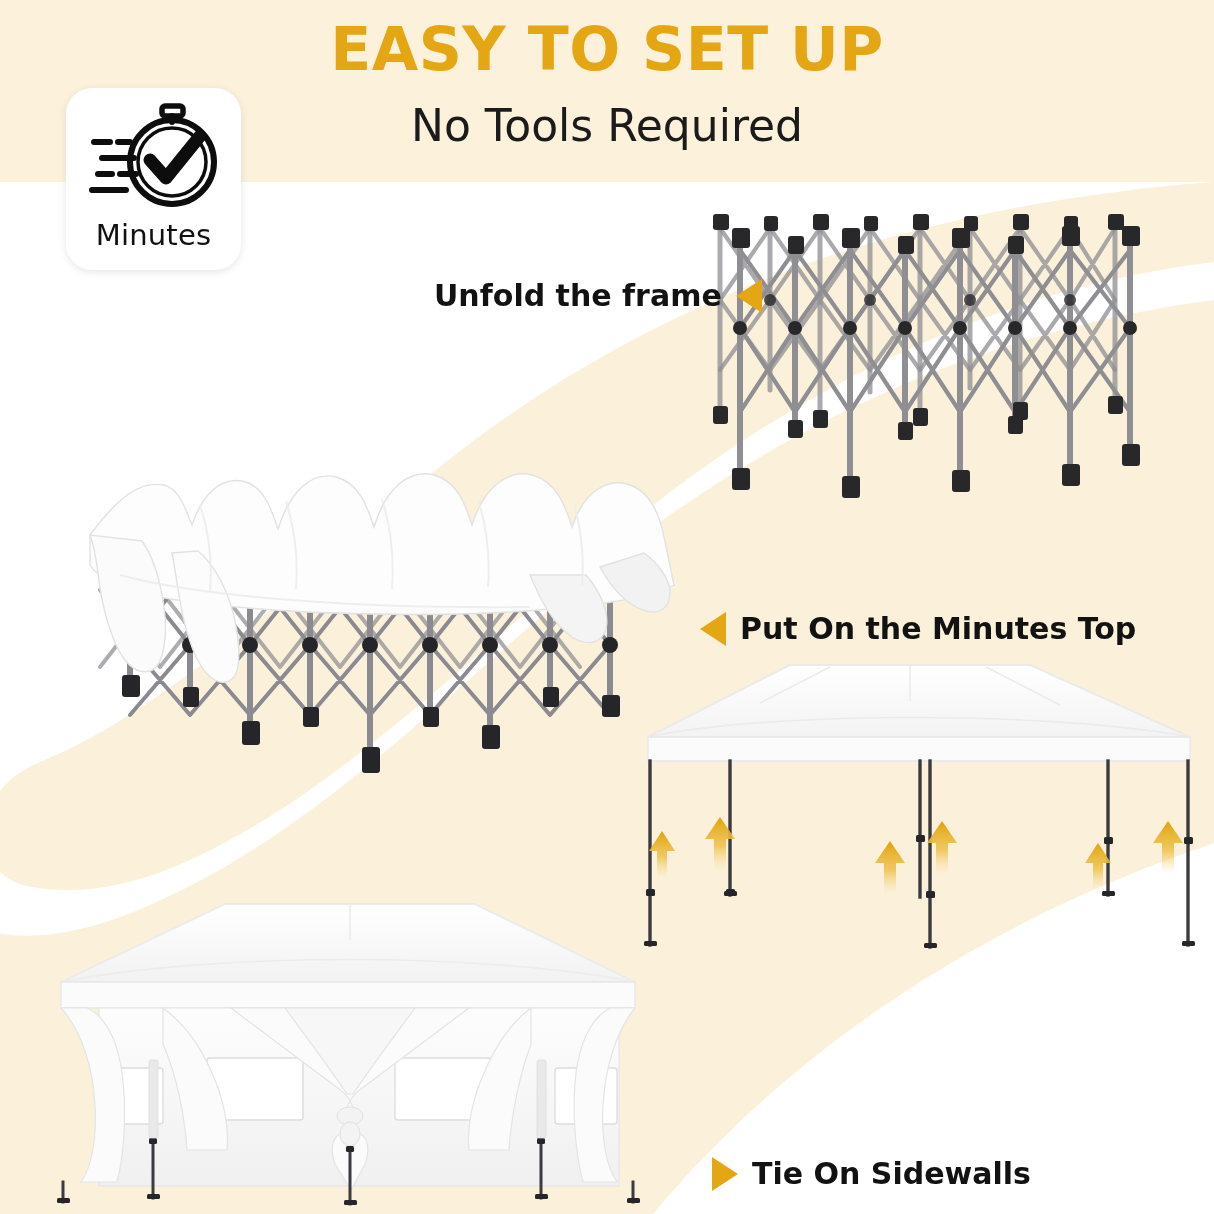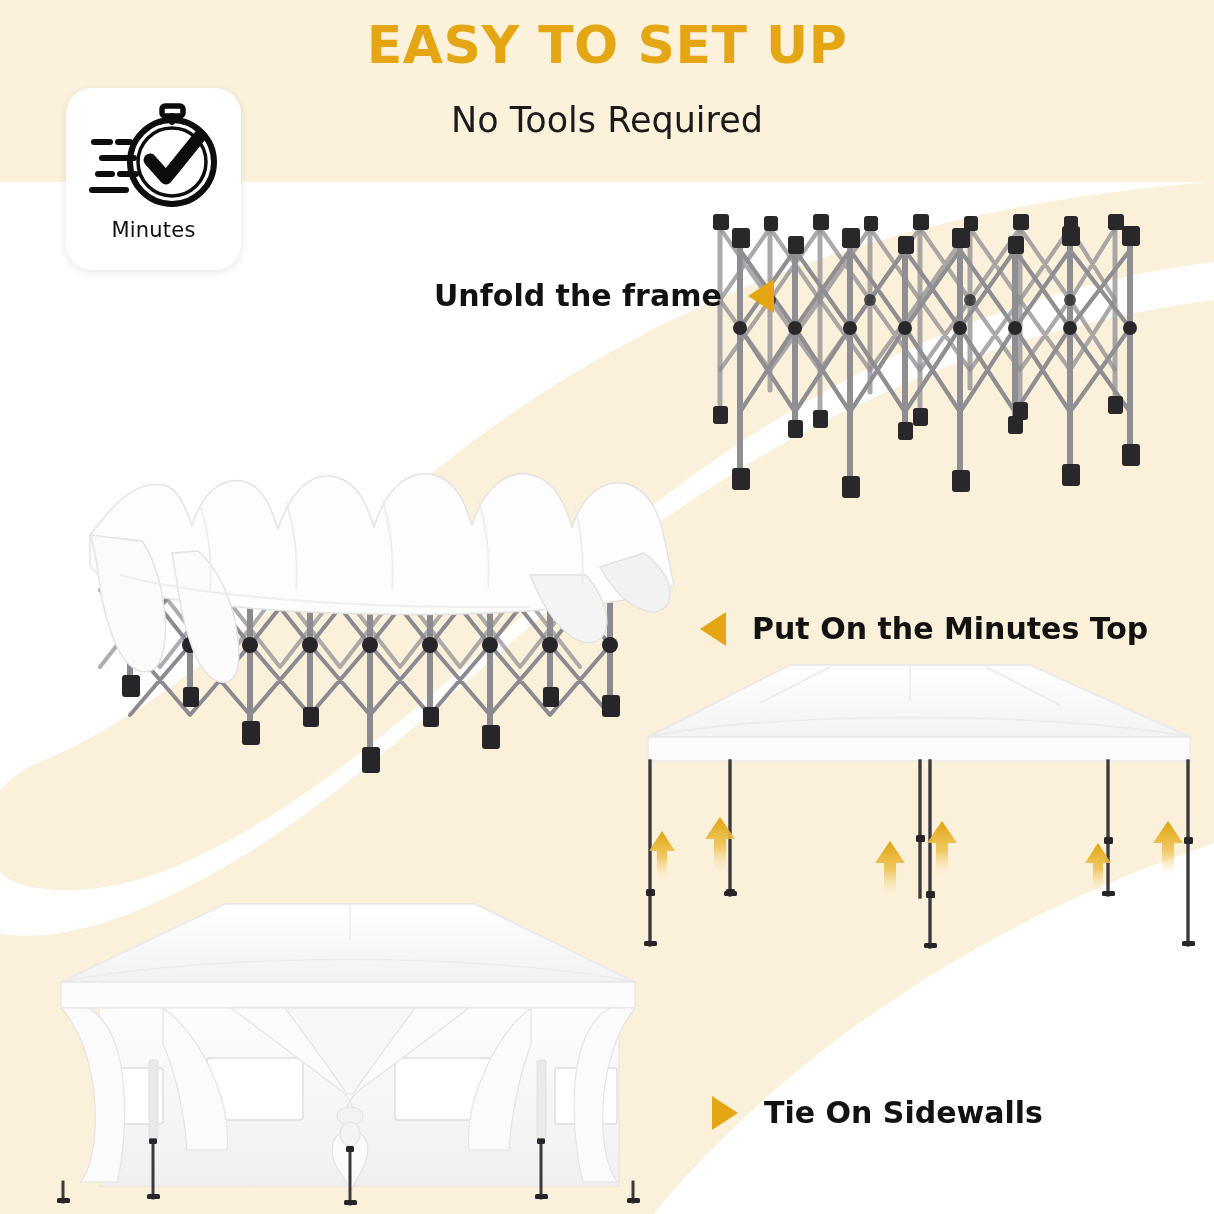--- a/index.html
+++ b/index.html
@@ -11,59 +11,59 @@
   }
   .stage{position:absolute;inset:0;width:1214px;height:1214px;overflow:hidden;background:#fff;}
 
   
   .header-band{
     position:absolute;left:0;top:0;width:1214px;height:182px;
     background:#FCF2DC;z-index:1;
   }
   .title{
     position:absolute;left:0;top:18px;width:1214px;text-align:center;
-    font-size:52px;font-weight:bold;color:#E5A614;letter-spacing:.5px;
+    font-size:60px;font-weight:bold;color:#E5A614;letter-spacing:.5px;
     z-index:4;line-height:1.05;font-family:"DejaVu Sans", sans-serif;
   }
   .subtitle{
     position:absolute;left:0;top:100px;width:1214px;text-align:center;
-    font-size:35px;color:#1b1b1b;font-weight:400;z-index:4;
+    font-size:44px;color:#1b1b1b;font-weight:400;z-index:4;
     font-family:"DejaVu Sans", sans-serif;
   }
 
   
   .swoosh{position:absolute;left:0;top:0;width:1214px;height:1214px;z-index:2;pointer-events:none;}
 
   
   .badge{
     position:absolute;left:66px;top:88px;width:175px;height:182px;
     background:#ffffff;border-radius:26px;z-index:8;
     box-shadow:0 2px 9px rgba(0,0,0,.10);
     display:flex;flex-direction:column;align-items:center;justify-content:flex-start;
   }
   .badge-icon{margin-top:12px;}
   .badge-label{
-    font-size:21px;color:#111;margin-top:-4px;letter-spacing:.2px;
+    font-size:29px;color:#111;margin-top:-4px;letter-spacing:.2px;
     font-family:"DejaVu Sans", sans-serif;
   }
 
   
   .step-label{
-    position:absolute;z-index:9;display:flex;align-items:center;gap:26px;
+    position:absolute;z-index:9;display:flex;align-items:center;gap:14px;
     font-size:30px;font-weight:bold;color:#121212;white-space:nowrap;
     font-family:"DejaVu Sans", sans-serif;
   }
   .tri{width:0;height:0;flex:0 0 auto;}
   .tri-left{border-top:17px solid transparent;border-bottom:17px solid transparent;border-right:26px solid #E5A614;}
   .tri-right{border-top:17px solid transparent;border-bottom:17px solid transparent;border-left:26px solid #E5A614;}
 
   #label-unfold{left:434px;top:278px;}
   #label-canopy{left:700px;top:611px;}
   #label-height{left:308px;top:805px;}
-  #label-sidewalls{left:712px;top:1095px;justify-content:space-between;}
+  #label-sidewalls{left:712px;top:1156px;justify-content:space-between;}
 
   
   .art{position:absolute;z-index:6;}
   #art-frame-open{left:700px;top:180px;width:470px;height:350px;}
   #art-frame-covered{left:60px;top:385px;width:640px;height:410px;}
   #art-canopy-top{left:630px;top:655px;width:575px;height:300px;}
   #art-sidewall-tent{left:35px;top:890px;width:650px;height:320px;}
 </style>
 </head>
 <body>

